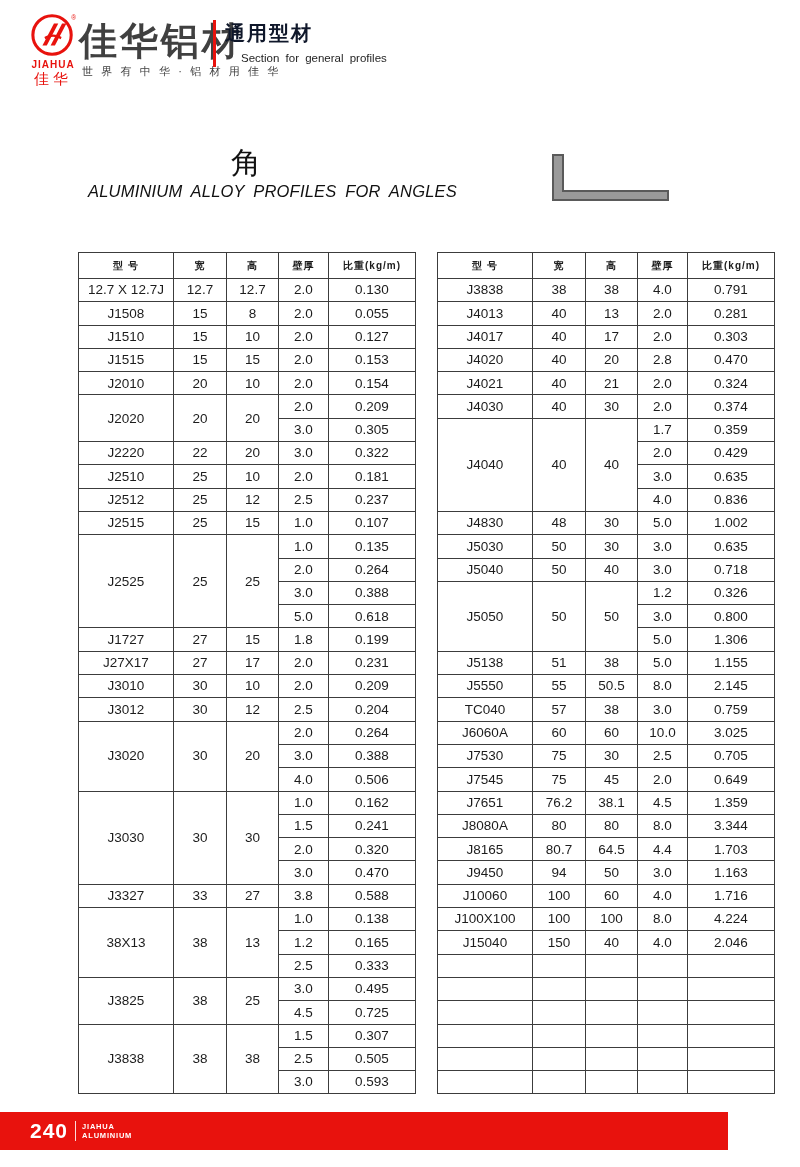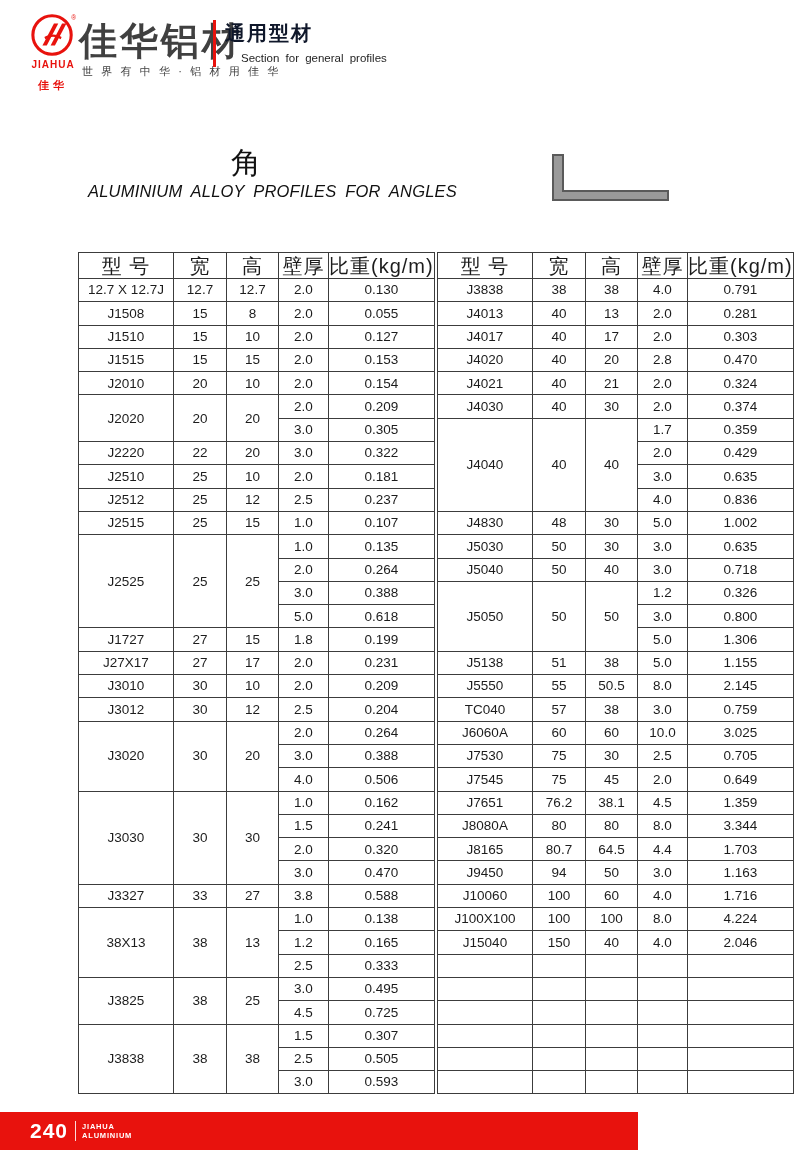--- a/index.html
+++ b/index.html
@@ -6,21 +6,21 @@
   body {
     width:800px; height:1167px; position:relative; background:#ffffff;
     font-family:"Liberation Sans", sans-serif; color:#1c1c1c; overflow:hidden;
   }
 
   
   .header { position:absolute; left:25px; top:10px; height:80px; }
   .logo-block { position:absolute; left:0; top:2px; width:56px; text-align:center; }
   .logo-emblem { width:46px; height:46px; display:block; margin:0 auto; }
   .logo-en { color:var(--red); font-size:10px; font-weight:bold; letter-spacing:1px; margin-top:1px; }
-  .logo-cn { color:var(--red); font-size:11px; font-weight:bold; letter-spacing:4px; margin-top:8px; }
+  .logo-cn { color:var(--red); font-size:15px; font-weight:normal; letter-spacing:4px; margin-top:0; }
   .brand-title { position:absolute; left:54px; top:6px; font-size:38px; font-weight:bold; color:#404040; letter-spacing:3px; white-space:nowrap; }
   .brand-tagline { position:absolute; left:57px; top:54px; font-size:11px; color:#3f3f3f; letter-spacing:2.6px; white-space:nowrap; }
   .header-divider { position:absolute; left:188px; top:10px; width:3px; height:47px; background:var(--red); }
   .section-cn { position:absolute; left:200px; top:10px; font-size:20px; font-weight:bold; color:#0f172a; letter-spacing:2px; white-space:nowrap; }
   .section-en { position:absolute; left:216px; top:42px; font-size:11.5px; color:#1f1f1f; word-spacing:3px; white-space:nowrap; }
 
   
   .title-block { position:absolute; left:88px; top:146px; width:316px; text-align:center; }
   .title-cn { font-size:30px; color:#111; line-height:1.1; }
   .title-en { font-size:16.5px; color:#111; margin-top:3px; letter-spacing:0.2px; word-spacing:4px; white-space:nowrap;font-style:italic; }
@@ -28,26 +28,26 @@
 
   
   .profile-table { position:absolute; top:252px; border-collapse:collapse; table-layout:fixed; background:#fff; }
   .profile-table.left { left:78px; }
   .profile-table.right { left:437px; }
   .profile-table th, .profile-table td {
     border:1px solid #3c3c3c; text-align:center; vertical-align:middle;
     padding:0; font-size:13.5px; color:#1c1c1c; height:22.3px; line-height:1;
     overflow:hidden; white-space:nowrap;
   }
-  .profile-table thead th { height:25px; font-size:20px; font-weight:normal; letter-spacing:1px; }
+  .profile-table thead th { height:25px; font-size:10px; font-weight:bold; letter-spacing:1px; }
   .col-model { width:95px; } .col-w { width:53px; } .col-h { width:52px; }
   .col-t { width:50px; } .col-kg { width:87px; }
 
   
-  .footer-bar { position:absolute; left:0; top:1112px; width:638px; height:38px; background:var(--red); display:flex; align-items:center; }
+  .footer-bar { position:absolute; left:0; top:1112px; width:728px; height:38px; background:var(--red); display:flex; align-items:center; }
   .page-number { color:#fff; font-size:21px; font-weight:bold; margin-left:30px; letter-spacing:1px; }
   .footer-divider { width:1px; height:20px; background:rgba(255,255,255,0.85); margin:0 6px 0 7px; }
   .footer-brand { color:#fff; font-size:7.5px; font-weight:bold; letter-spacing:0.8px; line-height:1.25; }
 
   :root { --red:#e8120d; }
 </style>
 </head>
 <body>
 
 <div class="header">

